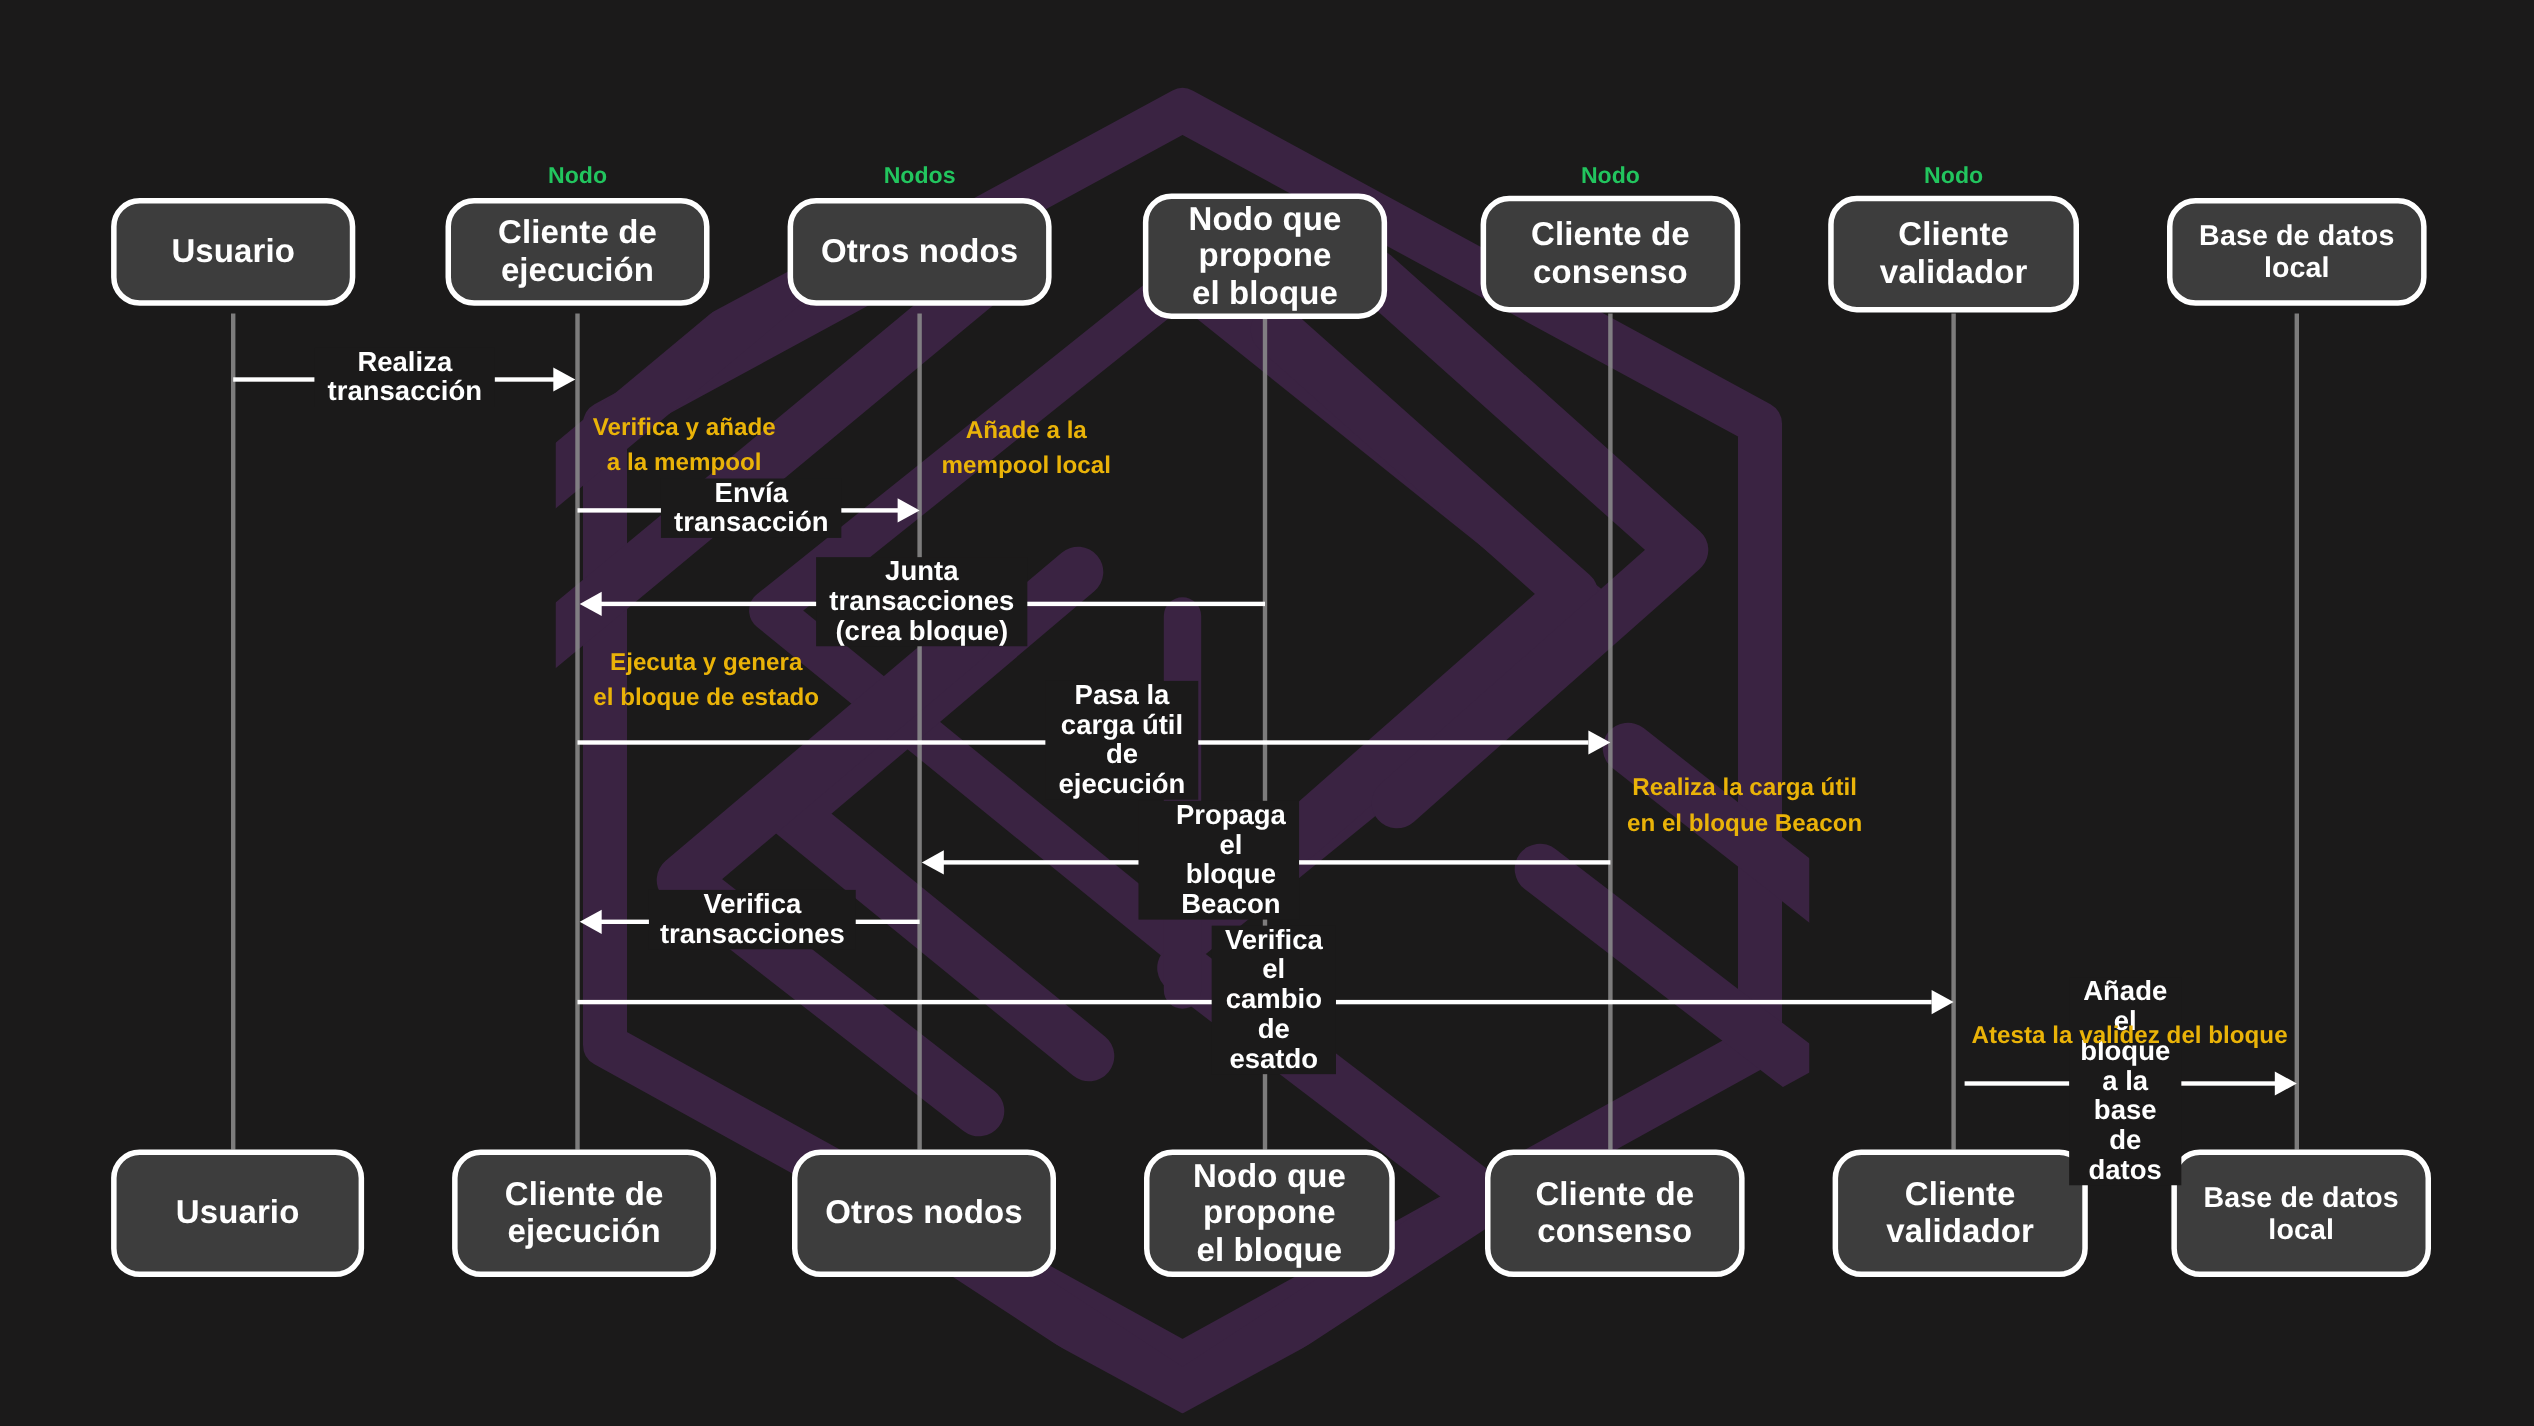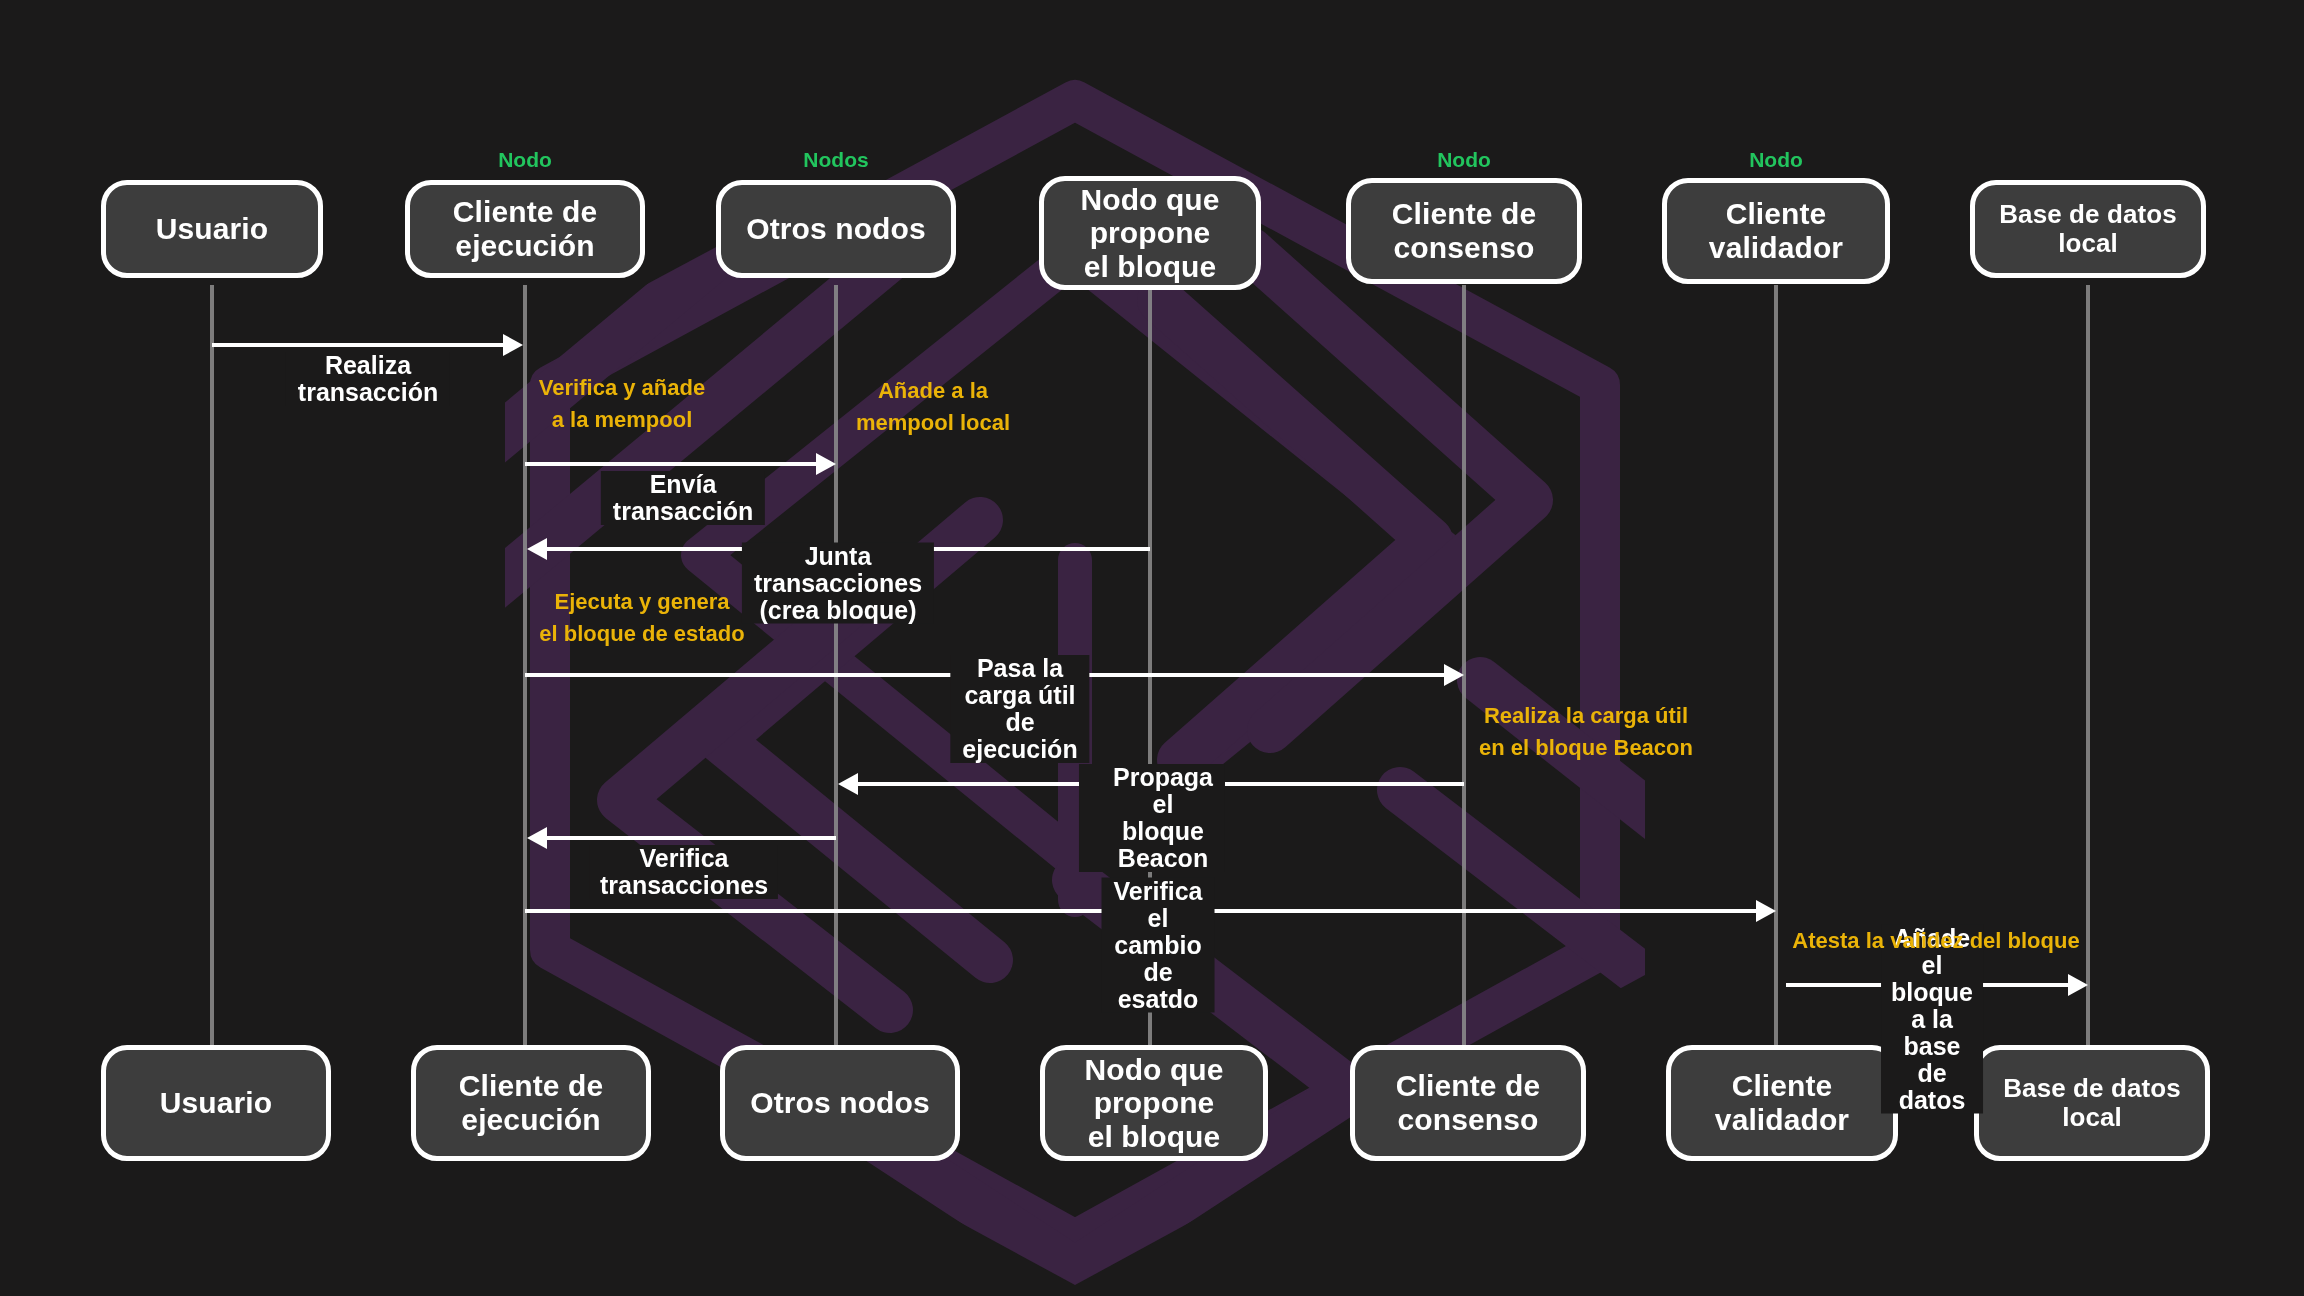--- a/index.html
+++ b/index.html
@@ -67,21 +67,20 @@
   .msg .head.left{border-right:20px solid #ffffff;}
   .msg .mlabel{
     position:absolute;
     color:#ffffff;font-weight:bold;font-size:25px;
     line-height:1.08;
     text-align:center;
     white-space:pre-line;
     transform:translate(-50%,-50%);
     background:#1b1a1a;
     padding:0 12px;
-    margin-top:36px;
   }
   .msg .mlabel.two{padding:0 10px;}
 
   
   .note{
     position:absolute;
     color:#eab308;
     font-weight:bold;
     font-size:22px;
     line-height:1.45;
@@ -242,21 +241,21 @@
 
   <div class="msg" style="left:0;top:673px;">
     <div class="line" style="left:525px;width:919px;"></div>
     <div class="head right" style="left:1444px;"></div>
     <div class="mlabel" style="left:1020px;">Pasa la carga útil de ejecución</div>
   </div>
 
   <div class="msg" style="left:0;top:782px;">
     <div class="line" style="left:856px;width:608px;"></div>
     <div class="head left" style="left:838px;"></div>
-    <div class="mlabel" style="left:1152px;padding-left:34px;">Propaga el bloque Beacon</div>
+    <div class="mlabel" style="left:1108px;padding-left:34px;">Propaga el bloque Beacon</div>
   </div>
 
   <div class="msg" style="left:0;top:836px;">
     <div class="line" style="left:545px;width:291px;"></div>
     <div class="head left" style="left:527px;"></div>
     <div class="mlabel two" style="left:684px;">Verifica
 transacciones</div>
   </div>
 
   <div class="msg" style="left:0;top:909px;">

